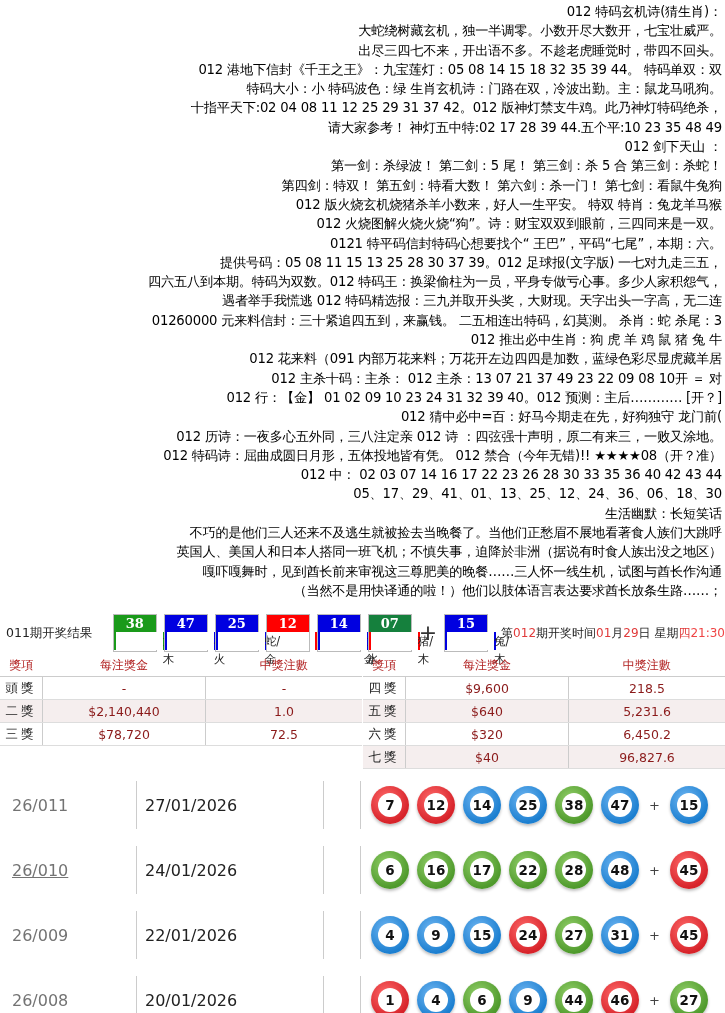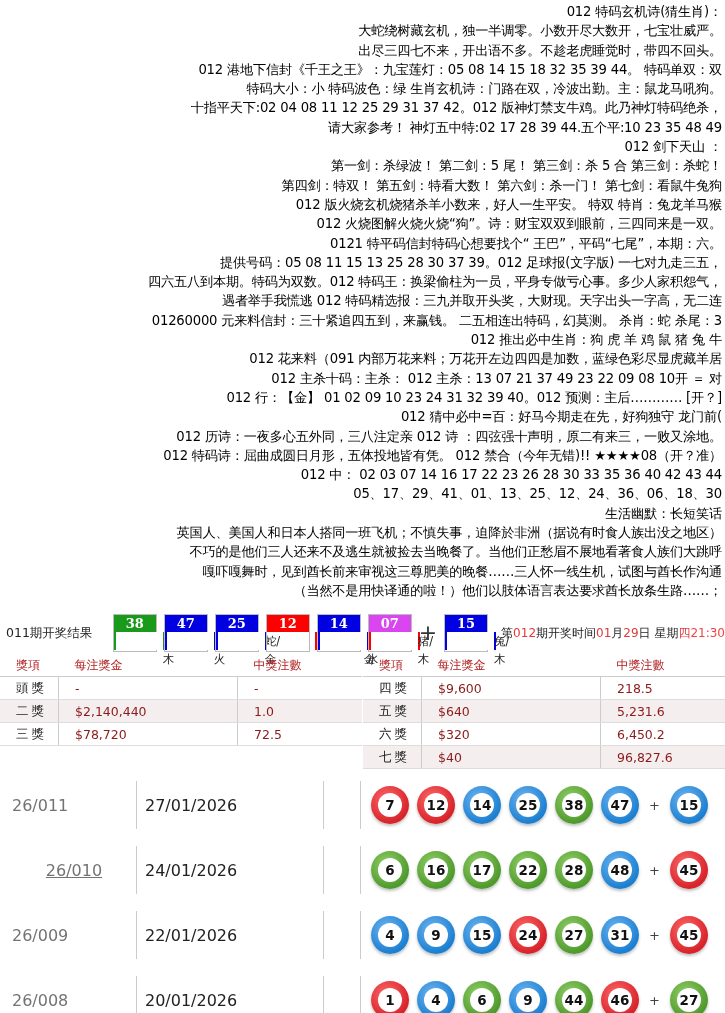--- a/index.html
+++ b/index.html
@@ -10,31 +10,31 @@
   .results-title { font-size: 12.5px; color: #222; margin-left: 6px; width: 108px; }
   .rbox { width: 42px; height: 36px; margin-right: 7px; border: 1px solid #bbb; display: flex; flex-direction: column; }
   .rbox .num { height: 17px; color: #fff; font-weight: bold; font-family: "DejaVu Serif", serif; font-size: 13px; text-align: center; line-height: 17px; }
   .rbox .zod { height: 18px; background: #fff; font-size: 11.5px; text-align: center; line-height: 18px; color: #222; border-left: 2px solid; border-right: 2px solid; box-sizing: border-box; padding-left: 47px; }
   .plus { font-size: 22px; color: #333; margin: 0 7px 0 0; line-height: 22px; }
   .draw-info { font-size: 12px; color: #222; margin-left: 6px; white-space: nowrap; }
   .draw-info .red { color: #e03a3a; }
   .draw-info .blue { color: #ef4444; }
   .prize-wrap { position: absolute; top: 654px; left: 0; width: 725px; height: 120px; }
   .prize-table { position: absolute; top: 0; width: 362px; border-collapse: collapse; }
-  .prize-table td, .prize-table th { font-size: 12.5px; height: 22px; padding: 0 0 0 16px; text-align: left; font-weight: normal; }
+  .prize-table td, .prize-table th { font-size: 12.5px; height: 22px; padding: 0 0 0 0; text-align: center; font-weight: normal; }
   .prize-table th { color: #b22222; font-size: 12px; height: 22px; border-bottom: 1px solid #ccc; }
   .prize-table td { border-bottom: 1px solid #ddd; color: #8b1a1a; }
   .prize-table td.pname { color: #222; width: 42px; border-right: 1px solid #ccc; letter-spacing: 3px; }
   .prize-table td.amt { width: 162px; border-right: 1px solid #ccc; }
   .prize-table tr.alt td { background: #f5eeee; margin-top: 35px; }
   .history { position: absolute; top: 775px; left: 0; width: 725px; }
   .hrow { height: 60px; display: flex; align-items: center; position: relative; }
   .hrow + .hrow { margin-top: 5px; }
   .hrow .period { width: 136px; padding-left: 12px; box-sizing: border-box; font-size: 16px; color: #737373; }
-  .hrow .period.u { text-decoration: underline; text-align: center; }
+  .hrow .period.u { text-decoration: underline; }
   .hrow .sep { width: 1px; height: 48px; background: #ccc; }
   .hrow .date { width: 186px; padding-left: 8px; box-sizing: border-box; font-size: 16px; color: #222; }
   .hrow .gap { width: 36px; }
   .balls { display: flex; align-items: center; margin-left: 10px; }
   .ball { width: 38px; height: 38px; border-radius: 50%; display: flex; align-items: center; justify-content: center; margin-right: 8px; box-shadow: 0 2px 3px rgba(0,0,0,0.25); }
   .ball .inner { width: 24px; height: 24px; border-radius: 50%; background: #fff; display: flex; align-items: center; justify-content: center; font-weight: bold; font-size: 13.5px; color: #111; }
   .ball.red { background: radial-gradient(circle at 40% 35%, #ff6a6a, #d7232a 70%); }
   .ball.blue { background: radial-gradient(circle at 40% 35%, #6fb6f2, #1c7fd0 70%); }
   .ball.green { background: radial-gradient(circle at 40% 35%, #93d06a, #4f9a2c 70%); }
   .bplus { font-size: 13px; color: #444; margin: 0 10px 0 2px; }
@@ -63,22 +63,22 @@
     <div class="line">012 推出必中生肖：狗 虎 羊 鸡 鼠 猪 兔 牛</div>
     <div class="line">012 花来料（091 内部万花来料；万花开左边四四是加数，蓝绿色彩尽显虎藏羊居</div>
     <div class="line">012 主杀十码：主杀：  012 主杀：13 07 21 37 49 23 22 09 08 10开 ＝ 对</div>
     <div class="line">012 行：【金】 01 02 09 10 23 24 31 32 39 40。012 预测：主后………… [开？]</div>
     <div class="line">012 猜中必中=百：好马今期走在先，好狗独守 龙门前(</div>
     <div class="line">012 历诗：一夜多心五外同，三八注定亲   012 诗 ：四弦强十声明，原二有来三，一败又涂地。</div>
     <div class="line">012 特码诗：屈曲成圆日月形，五体投地皆有凭。 012 禁合（今年无错)!! ★★★★08（开？准）</div>
     <div class="line">012 中： 02 03 07 14 16 17 22 23 26 28 30 33 35 36 40 42 43 44</div>
     <div class="line">05、17、29、41、01、13、25、12、24、36、06、18、30</div>
     <div class="line">生活幽默：长短笑话</div>
+    <div class="line">不巧的是他们三人还来不及逃生就被捡去当晚餐了。当他们正愁眉不展地看著食人族们大跳呼</div>
     <div class="line">英国人、美国人和日本人搭同一班飞机；不慎失事，迫降於非洲（据说有时食人族出没之地区）</div>
-    <div class="line">不巧的是他们三人还来不及逃生就被捡去当晚餐了。当他们正愁眉不展地看著食人族们大跳呼</div>
     <div class="line">嘎吓嘎舞时，见到酋长前来审视这三尊肥美的晚餐……三人怀一线生机，试图与酋长作沟通</div>
     <div class="line">（当然不是用快译通的啦！）他们以肢体语言表达要求酋长放条生路……；</div>
   </div>
 
 <div class="results-bar">
   <span class="results-title">011期开奖结果</span>
   <div id="rboxes" style="display:flex;align-items:center;">
       <div class="rbox">
         <div class="num" style="background: rgb(26, 154, 26);">38</div>
         <div class="zod" style="border-color: rgb(26, 154, 26);">龙/木</div>
@@ -93,21 +93,21 @@
       </div>
       <div class="rbox">
         <div class="num" style="background: rgb(255, 0, 0);">12</div>
         <div class="zod" style="border-color: rgb(255, 0, 0); margin-left: 48px;">马/金</div>
       </div>
       <div class="rbox">
         <div class="num" style="background: rgb(0, 0, 224);">14</div>
         <div class="zod" style="border-color: rgb(0, 0, 224);">龙/水</div>
       </div>
       <div class="rbox">
-        <div class="num" style="background: #d946ef;">07</div>
+        <div class="num" style="background: #15803d;">07</div>
         <div class="zod" style="border-color: rgb(255, 0, 0);">猪/木</div>
       </div>
       <span class="plus">+</span>
       <div class="rbox">
         <div class="num" style="background: rgb(0, 0, 224);">15</div>
         <div class="zod" style="border-color: rgb(0, 0, 224);">兔/木</div>
       </div>
     </div>
   <span class="draw-info">
     <span>第</span><span class="red">012</span><span>期开奖时间</span><span class="red">01</span><span>月</span><span class="red">29</span><span>日  星期</span><span class="red">四</span><span class="blue">21:30</span>

